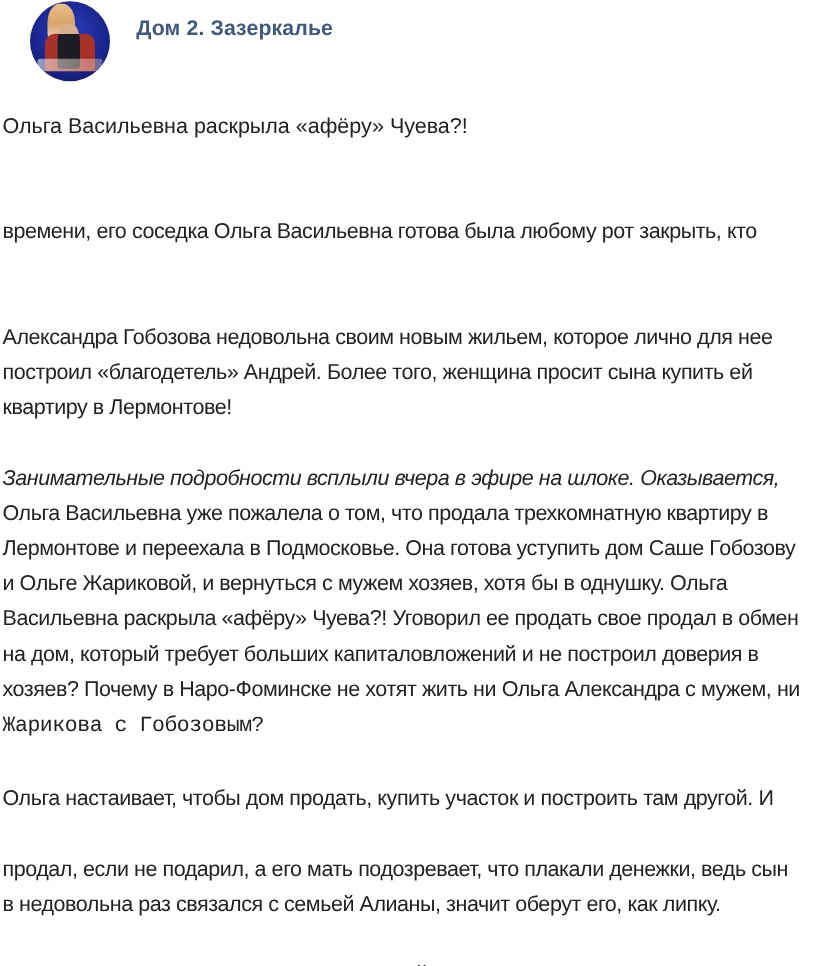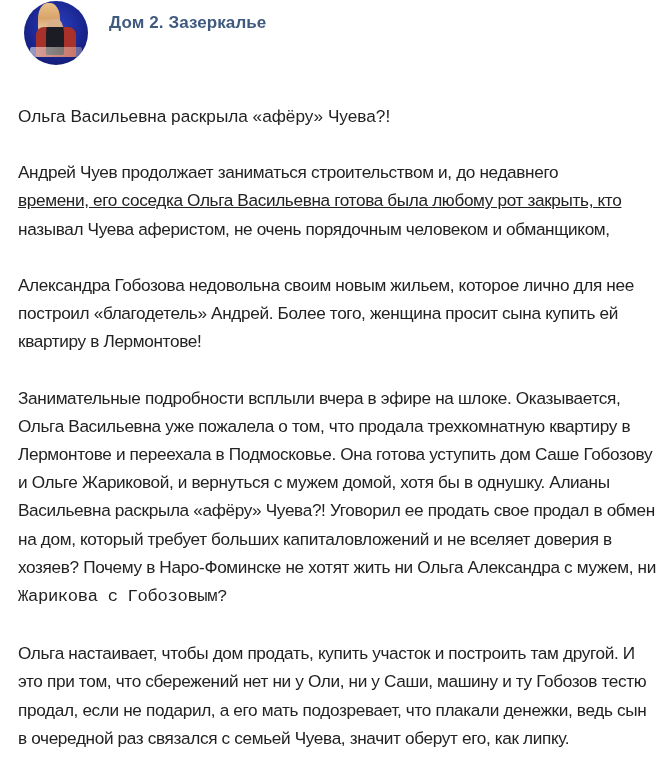--- a/index.html
+++ b/index.html
@@ -77,21 +77,21 @@
     left: 2px;
     top: 86px;
     width: 664px;
     font-size: 17.2px;
     line-height: 28.2px;
     color: #222222;
     font-family: "Liberation Sans", sans-serif;
     letter-spacing: -0.35px;
   }
   .post-body p {
-    margin: 16px;
+    margin: 0;
   }
   .post-body p + p {
     margin-top: 28px;
   }
   .title-line {
     letter-spacing: 0;
   }
 </style>
 </head>
 <body>
@@ -103,45 +103,45 @@
     <div class="man"></div>
     <div class="caption"></div>
   </div>
   <div class="group-name">Дом 2. Зазеркалье</div>
 </div>
 
 <div class="post-body">
   <p class="title-line">Ольга Васильевна раскрыла «афёру» Чуева?!</p>
 
   <p>
-    <span style="display: inline-block; white-space: pre;">Андрей Чуев продолжает заниматься строительством и, до недавнего</span><br>
-    <span style="display: inline-block; white-space: pre; text-decoration: underline;">времени, его соседка Ольга Васильевна готова была любому рот закрыть, кто</span><br>
-    <span style="display: inline-block; white-space: pre;">называл Чуева аферистом, не очень порядочным человеком и обманщиком,</span><br>
+    <br>
+    <span style="display: inline-block; white-space: pre;">времени, его соседка Ольга Васильевна готова была любому рот закрыть, кто</span><br>
+    <br>
     <br>
     <span style="display: inline-block; white-space: pre;">Александра Гобозова недовольна своим новым жильем, которое лично для нее</span><br>
     <span style="display: inline-block; white-space: pre;">построил «благодетель» Андрей. Более того, женщина просит сына купить ей</span><br>
     <span style="display: inline-block; white-space: pre;">квартиру в Лермонтове!</span>
   </p>
 
   <p>
-    <span style="display: inline-block; white-space: pre;">Занимательные подробности всплыли вчера в эфире на шлоке. Оказывается,</span><br>
+    <span style="display: inline-block; white-space: pre; font-style: italic;">Занимательные подробности всплыли вчера в эфире на шлоке. Оказывается,</span><br>
     <span style="display: inline-block; white-space: pre;">Ольга Васильевна уже пожалела о том, что продала трехкомнатную квартиру в</span><br>
     <span style="display: inline-block; white-space: pre;">Лермонтове и переехала в Подмосковье. Она готова уступить дом Саше Гобозову</span><br>
-    <span style="display: inline-block; white-space: pre;">и Ольге Жариковой, и вернуться с мужем домой, хотя бы в однушку. Алианы</span><br>
+    <span style="display: inline-block; white-space: pre;">и Ольге Жариковой, и вернуться с мужем хозяев, хотя бы в однушку. Ольга</span><br>
     <span style="display: inline-block; white-space: pre;">Васильевна раскрыла «афёру» Чуева?! Уговорил ее продать свое продал в обмен</span><br>
-    <span style="display: inline-block; white-space: pre;">на дом, который требует больших капиталовложений и не вселяет доверия в</span><br>
+    <span style="display: inline-block; white-space: pre;">на дом, который требует больших капиталовложений и не построил доверия в</span><br>
     <span style="display: inline-block; white-space: pre;">хозяев? Почему в Наро-Фоминске не хотят жить ни Ольга Александра с мужем, ни</span><br>
     <span style="display: inline-block; white-space: pre; font-family: Liberation Mono, monospace;">Жарикова с Гобозовым?</span>
   </p>
 
   <p>
     <span style="display: inline-block; white-space: pre;">Ольга настаивает, чтобы дом продать, купить участок и построить там другой. И</span><br>
-    <span style="display: inline-block; white-space: pre;">это при том, что сбережений нет ни у Оли, ни у Саши, машину и ту Гобозов тестю</span><br>
+    <br>
     <span style="display: inline-block; white-space: pre;">продал, если не подарил, а его мать подозревает, что плакали денежки, ведь сын</span><br>
-    <span style="display: inline-block; white-space: pre;">в очередной раз связался с семьей Чуева, значит оберут его, как липку.</span>
+    <span style="display: inline-block; white-space: pre;">в недовольна раз связался с семьей Алианы, значит оберут его, как липку.</span>
   </p>
 
   <p>
     <span style="display: inline-block; white-space: pre;">Ждем ответочку от Чуева? Уверена, Андрей молчать не станет после такого</span><br>
     <br>
     <br>
     
   </p>
 </div>
 

